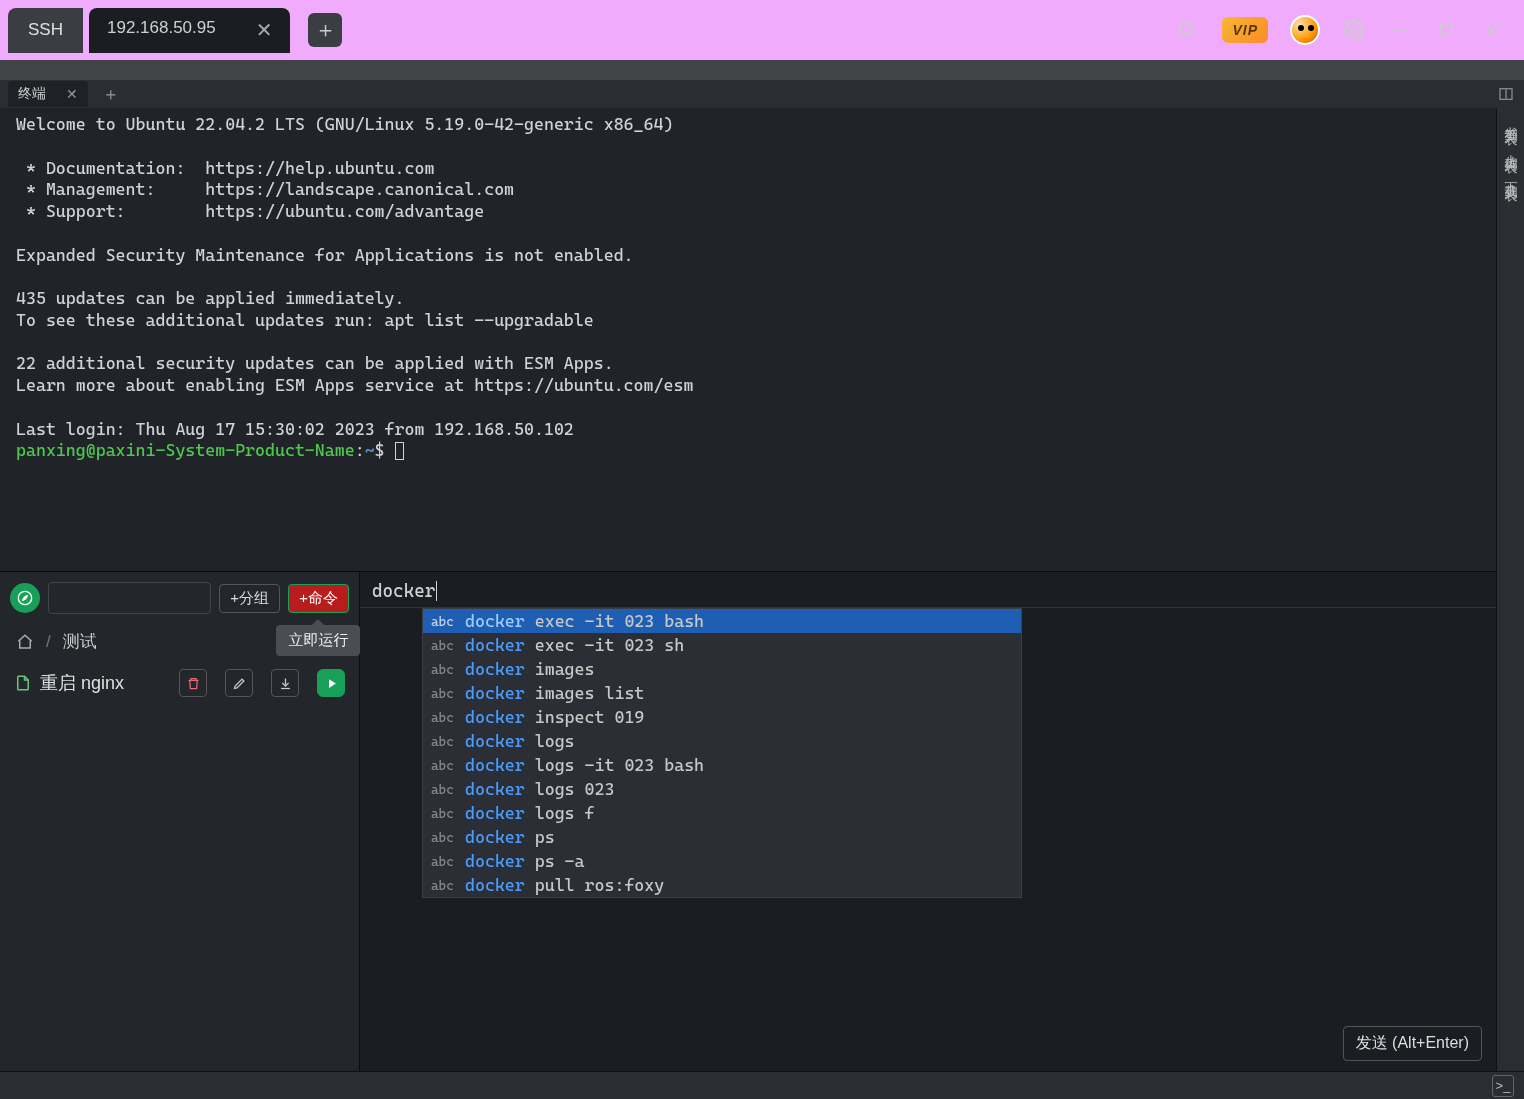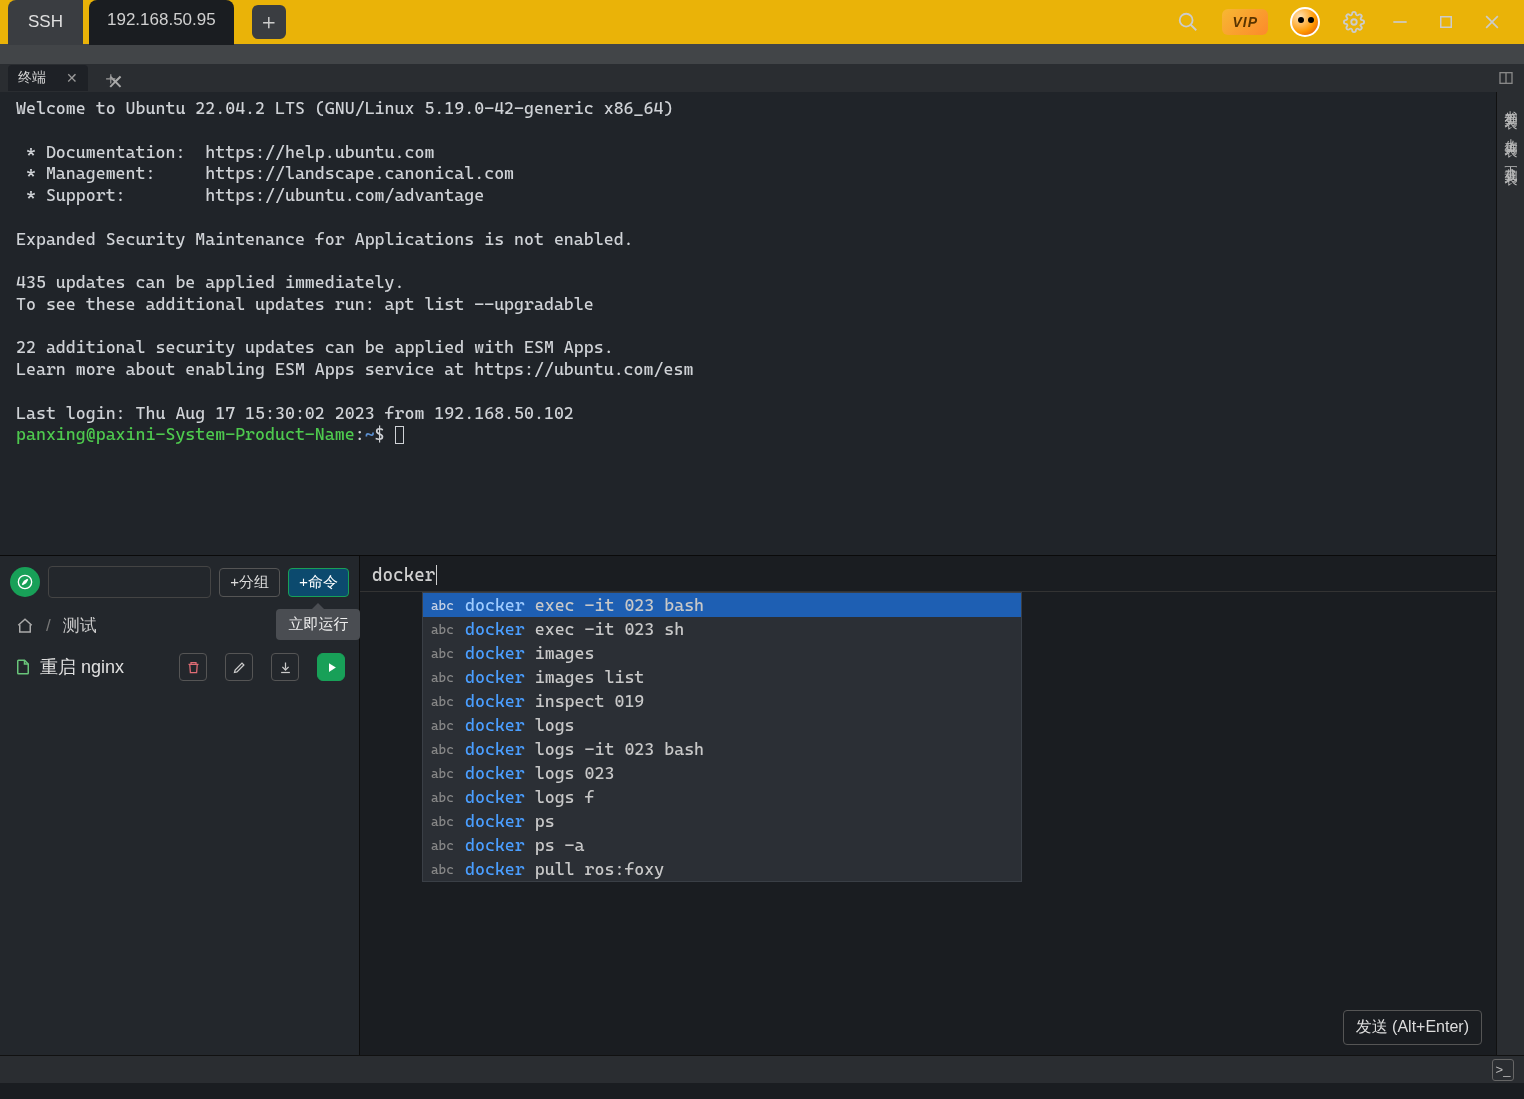--- a/index.html
+++ b/index.html
@@ -1,19 +1,19 @@
 <!DOCTYPE html>
 <html><head>
 <meta charset="utf-8">
 <style>
 * { margin:0; padding:0; box-sizing:border-box; }
 body { font-family:-apple-system,"Segoe UI",sans-serif; background:#1a1d21; color:#d4d4d4; width:1524px; height:1099px; overflow:hidden; position:relative; }
-.titlebar { height:44px; background:#eab308; display:flex; align-items:center; padding:0 8px; }
+.titlebar { height:60px; background:#f0abfc; display:flex; align-items:center; padding:0 8px; }
 .ssh-tab { background:#3a3d41; color:#e0e0e0; padding:10px 20px; font-size:17px; border-radius:8px 0 0 0; height:45px; display:flex; align-items:center; margin-right:0; }
-.host-tab { background:#1a1d21; color:#d0d0d0; padding:10px 18px; font-size:17px; display:flex; align-items:flex-start; gap:40px; height:45px; border-radius:8px 8px 0 0; margin-left:6px;flex-direction:column; }
+.host-tab { background:#1a1d21; color:#d0d0d0; padding:10px 18px; font-size:17px; display:flex; align-items:flex-start; gap:40px; height:45px; border-radius:8px 8px 0 0; margin-left:6px; }
 .host-tab .close { color:#aaa; font-size:20px; cursor:pointer; }
 .newtab { width:34px; height:34px; background:#3a3d41; border-radius:6px; display:flex; align-items:center; justify-content:center; color:#ccc; font-size:22px; margin-left:18px; cursor:pointer; }
 .title-spacer { flex:1; }
 .title-icons { display:flex; align-items:center; gap:22px; padding-right:12px; }
 .title-icons .ico { width:24px; height:24px; color:#ccc; cursor:pointer; display:flex; align-items:center; justify-content:center; }
 .vip-badge { background:linear-gradient(135deg,#f7b733,#fc8a2b); color:#5a3500; font-weight:800; font-size:14px; padding:5px 10px; border-radius:6px; letter-spacing:1px; font-style:italic; }
 .avatar { width:30px; height:30px; border-radius:50%; background:radial-gradient(circle at 30% 30%,#ffe0b2,#ff9800 60%,#d84315); border:2px solid #fff; position:relative; overflow:hidden; }
 .avatar::before { content:""; position:absolute; top:8px; left:6px; width:6px; height:6px; background:#000; border-radius:50%; box-shadow:10px 0 0 #000; }
 .ssh-band { height:20px; background:#424548; }
 .termtab-row { height:28px; background:#2a2d31; display:flex; align-items:center; padding-left:8px; gap:8px; }
@@ -28,21 +28,21 @@
 .right-rail { width:28px; background:#2a2d31; border-left:1px solid #111; display:flex; flex-direction:column; align-items:center; padding-top:8px; gap:20px; }
 .rail-item { writing-mode:vertical-rl; color:#bbb; font-size:13px; cursor:pointer; letter-spacing:2px; }
 .lower { display:flex; height:500px; border-top:1px solid #0a0a0a; }
 .side { width:360px; background:#23272c; border-right:1px solid #0d0d0d; display:flex; flex-direction:column; }
 .side-toolbar { display:flex; align-items:center; gap:8px; padding:10px 10px; }
 .compass { width:30px; height:30px; background:#18a058; border-radius:50%; display:flex; align-items:center; justify-content:center; cursor:pointer; }
 .compass svg { width:16px; height:16px; }
 .search-wrap { flex:1; display:flex; border:1px solid #444; border-radius:4px; overflow:hidden; height:32px; }
 .search-wrap input { flex:1; background:transparent; border:none; outline:none; color:#ddd; padding:0 8px; font-size:14px; }
 .pill { border:1px solid #555; color:#ddd; font-size:15px; padding:4px 10px; border-radius:4px; background:transparent; cursor:pointer; }
-.pill.green { background:#0c4a6e; border-color:#18a058; color:#fff; position:relative;font-family:Liberation Mono, monospace; }
+.pill.green { background:#b91c1c; border-color:#18a058; color:#fff; position:relative;font-family:Liberation Mono, monospace; }
 .tooltip { position:absolute; top:40px; left:50%; transform:translateX(-50%); background:#4a4d52; color:#eee; font-size:15px; padding:6px 12px; border-radius:4px; white-space:nowrap; }
 .tooltip::before { content:""; position:absolute; top:-6px; left:50%; transform:translateX(-50%); border:6px solid transparent; border-bottom-color:#4a4d52; border-top:none; }
 .crumb { display:flex; align-items:center; gap:12px; padding:6px 16px; color:#ccc; font-size:17px; }
 .crumb .home { color:#aaa; }
 .crumb .slash { color:#777; }
 .cmd-item { display:flex; align-items:center; gap:18px; padding:10px 14px; }
 .cmd-name { flex:1; display:flex; align-items:center; gap:8px; color:#e0e0e0; font-size:18px; }
 .file-ico { color:#69c57a; }
 .sq { width:28px; height:28px; border:1px solid #555; border-radius:4px; display:flex; align-items:center; justify-content:center; color:#ccc; cursor:pointer; }
 .sq.red { color:#e06c75; }

